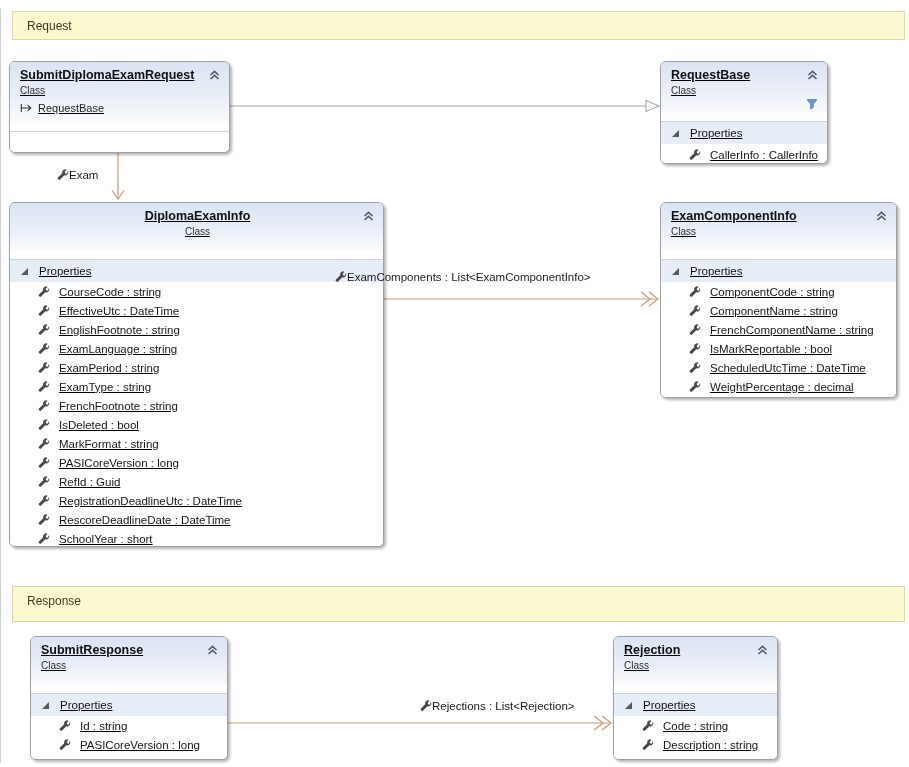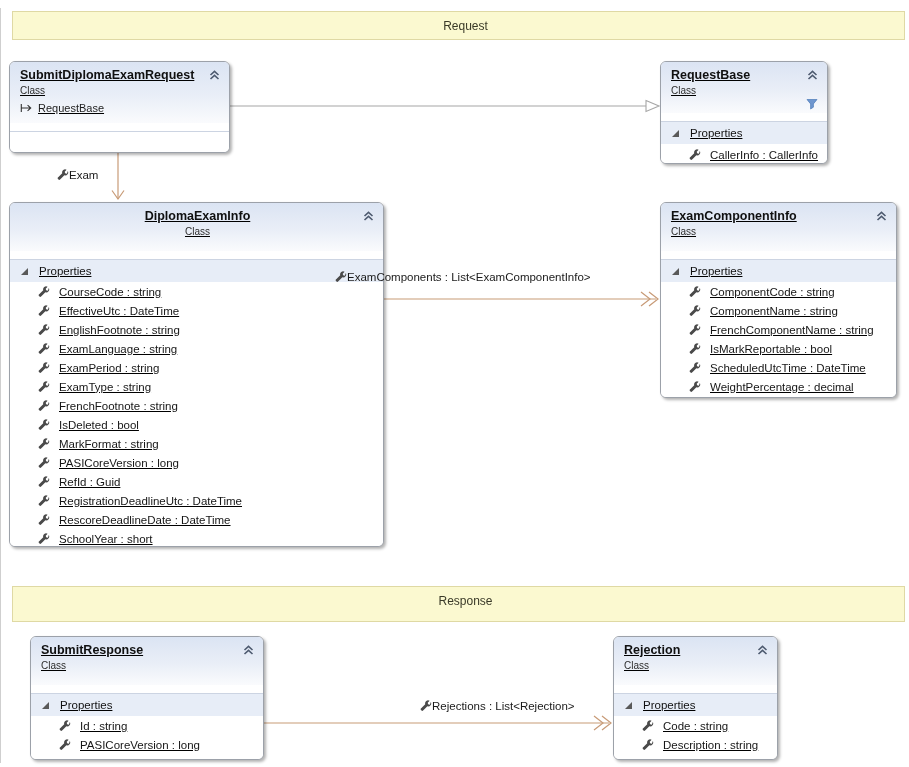--- a/index.html
+++ b/index.html
@@ -5,21 +5,21 @@
   html,body{margin:0;padding:0;}
   body{
     width:909px;height:767px;position:relative;background:#ffffff;
     font-family:"Liberation Sans","DejaVu Sans",sans-serif;overflow:hidden;
     -webkit-font-smoothing:antialiased;
   }
   .canvas-edge{position:absolute;left:0;top:8px;width:1px;height:755px;background:#cfcfcf;}
 
   
   .band{position:absolute;background:#FBF9D0;border:1px solid #DFD9A4;box-sizing:border-box;}
-  .band-label{font-size:12px;color:#3a3a28;padding:7px 0 0 14px;text-align:center;}
+  .band-label{font-size:12px;color:#3a3a28;padding:7px 0 0 14px;}
 
   
   .class-box{
     position:absolute;background:#ffffff;border:1px solid #9CA1A9;border-radius:6px;
     box-shadow:2px 2px 3px rgba(0,0,0,0.30);box-sizing:border-box;
     display:flex;flex-direction:column;overflow:hidden;text-decoration:underline;
   }
   .box-header{
     position:relative;flex:0 0 auto;box-sizing:border-box;
     background:linear-gradient(#dbe4f3 0%, #e9eef7 55%, #fafbfd 100%);
@@ -302,21 +302,21 @@
       </div>
     <div class="prop-row">
         <svg class="ic">
           <use href="#i-wrench"></use>
         </svg>
         <span>WeightPercentage : decimal</span>
       </div>
   </div>
 </div>
 
-<div class="class-box" style="left:30px;top:636px;width:234px;height:124px;">
+<div class="class-box" style="left:30px;top:636px;width:198px;height:124px;">
   <div class="box-header" style="height:48px;">
     <div class="box-title">SubmitResponse</div>
     <div class="box-kind">Class</div>
     <svg class="collapse-btn">
         <use href="#i-collapse"></use>
       </svg>
   </div>
   <div class="box-body">
     <div class="section-header">
       <svg class="ic-sm">

